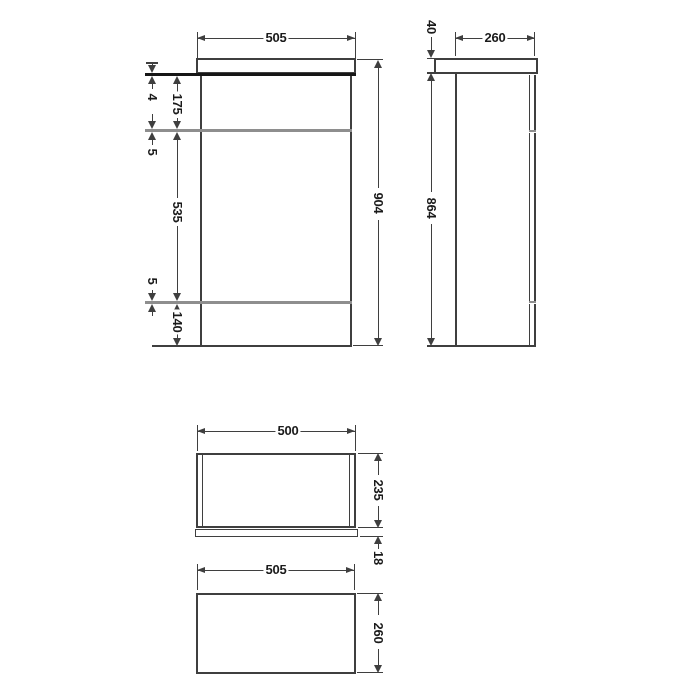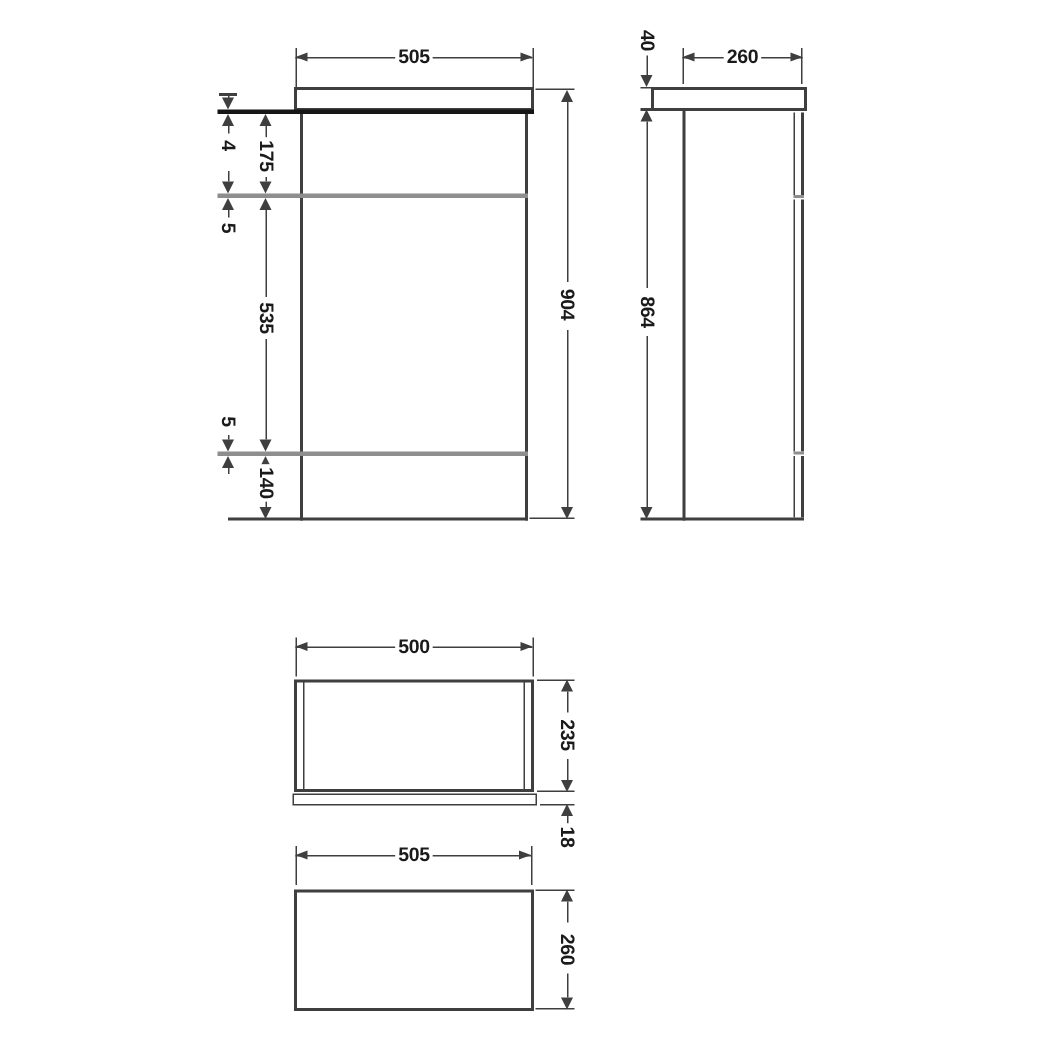--- a/index.html
+++ b/index.html
@@ -123,21 +123,21 @@
   <div class="bx" style="left:196px;top:453px;width:160px;height:75px"></div>
   <div class="ln" style="left:202px;top:454px;width:1px;height:73px"></div>
   <div class="ln" style="left:349px;top:454px;width:1px;height:73px"></div>
   <div class="bx1" style="left:195px;top:529px;width:163px;height:8px"></div>
 
   <div class="ln" style="left:197px;top:425px;width:1px;height:26px"></div>
   <div class="ln" style="left:355px;top:425px;width:1px;height:26px"></div>
   <div class="ln" style="left:197px;top:431px;width:158px;height:1px"></div>
   <div class="arr al" style="left:197px;top:428px"></div>
   <div class="arr ar" style="left:347px;top:428px"></div>
-  <div class="dl" style="left:276px;top:431px">500</div>
+  <div class="dl" style="left:288px;top:431px">500</div>
 
   <div class="ln" style="left:358px;top:453px;width:25px;height:1px"></div>
   <div class="ln" style="left:358px;top:527px;width:25px;height:1px"></div>
   <div class="arr au" style="left:374px;top:453px"></div>
   <div class="ln" style="left:378px;top:461px;width:1px;height:14px"></div>
   <div class="dv" style="left:378px;top:490px">235</div>
   <div class="ln" style="left:378px;top:506px;width:1px;height:14px"></div>
   <div class="arr ad" style="left:374px;top:520px"></div>
 
   <div class="ln" style="left:360px;top:536px;width:23px;height:1px"></div>

